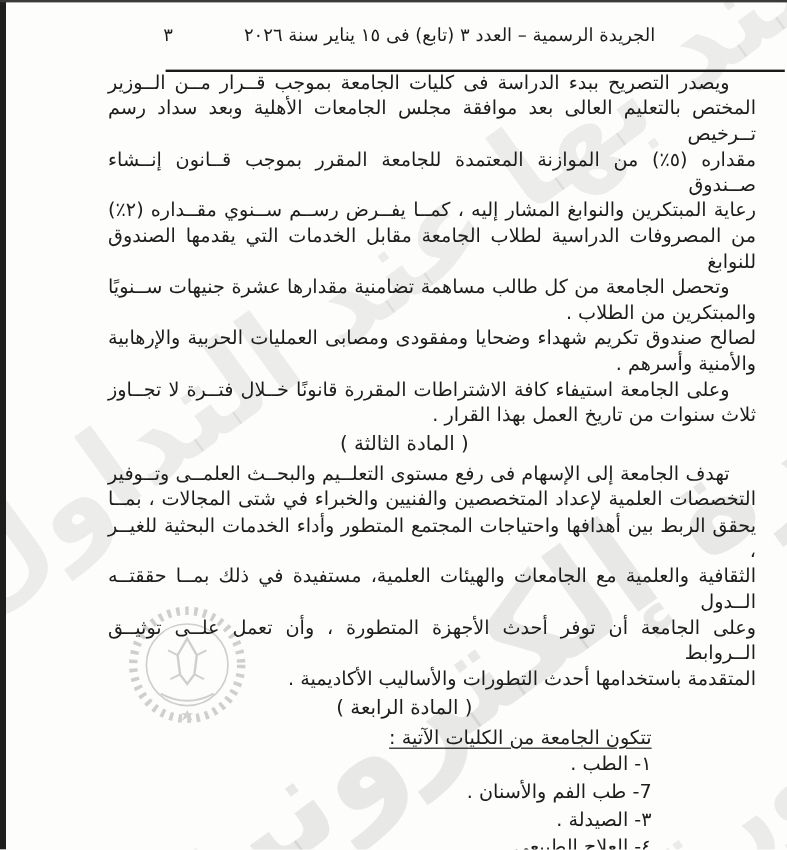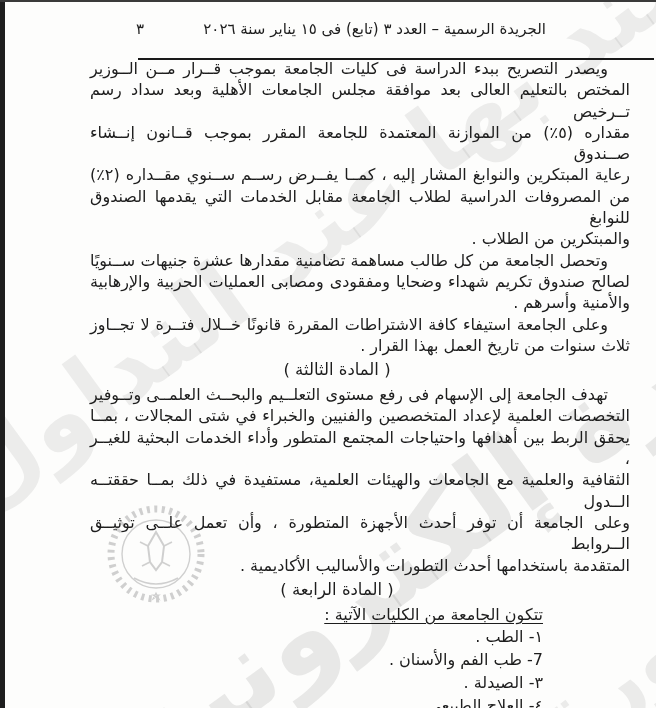--- a/index.html
+++ b/index.html
@@ -73,22 +73,22 @@
   <span class="page-number">٣</span>
   <div class="header-rule"></div>
 </header>
 
 <main class="doc">
     <div class="line first">ويصدر التصريح ببدء الدراسة فى كليات الجامعة بموجب قــرار مــن الــوزير</div>
     <div class="line mid">المختص بالتعليم العالى بعد موافقة مجلس الجامعات الأهلية وبعد سداد رسم تــرخيص</div>
     <div class="line mid">مقداره (٥٪) من الموازنة المعتمدة للجامعة المقرر بموجب قــانون إنــشاء صــندوق</div>
     <div class="line mid">رعاية المبتكرين والنوابغ المشار إليه ، كمــا يفــرض رســم ســنوي مقــداره (٢٪)</div>
     <div class="line mid">من المصروفات الدراسية لطلاب الجامعة مقابل الخدمات التي يقدمها الصندوق للنوابغ</div>
+    <div class="line first">وتحصل الجامعة من كل طالب مساهمة تضامنية مقدارها عشرة جنيهات ســنويًا</div>
     <div class="line last">والمبتكرين من الطلاب .</div>
-    <div class="line first">وتحصل الجامعة من كل طالب مساهمة تضامنية مقدارها عشرة جنيهات ســنويًا</div>
     <div class="line mid">لصالح صندوق تكريم شهداء وضحايا ومفقودى ومصابى العمليات الحربية والإرهابية</div>
     <div class="line last">والأمنية وأسرهم .</div>
     <div class="line first">وعلى الجامعة استيفاء كافة الاشتراطات المقررة قانونًا خــلال فتــرة لا تجــاوز</div>
     <div class="line last">ثلاث سنوات من تاريخ العمل بهذا القرار .</div>
     <div class="article-heading">( المادة الثالثة )</div>
     <div class="line first">تهدف الجامعة إلى الإسهام فى رفع مستوى التعلــيم والبحــث العلمــى وتــوفير</div>
     <div class="line mid">التخصصات العلمية لإعداد المتخصصين والفنيين والخبراء في شتى المجالات ، بمــا</div>
     <div class="line mid">يحقق الربط بين أهدافها واحتياجات المجتمع المتطور وأداء الخدمات البحثية للغيــر ،</div>
     <div class="line mid">الثقافية والعلمية مع الجامعات والهيئات العلمية، مستفيدة في ذلك بمــا حققتــه الــدول</div>
     <div class="line mid">وعلى الجامعة أن توفر أحدث الأجهزة المتطورة ، وأن تعمل علــى توثيــق الــروابط</div>

